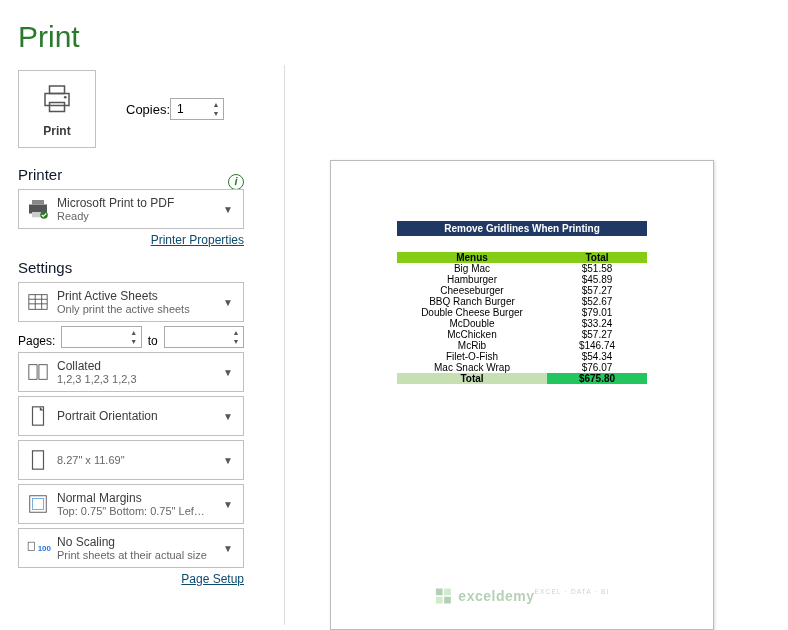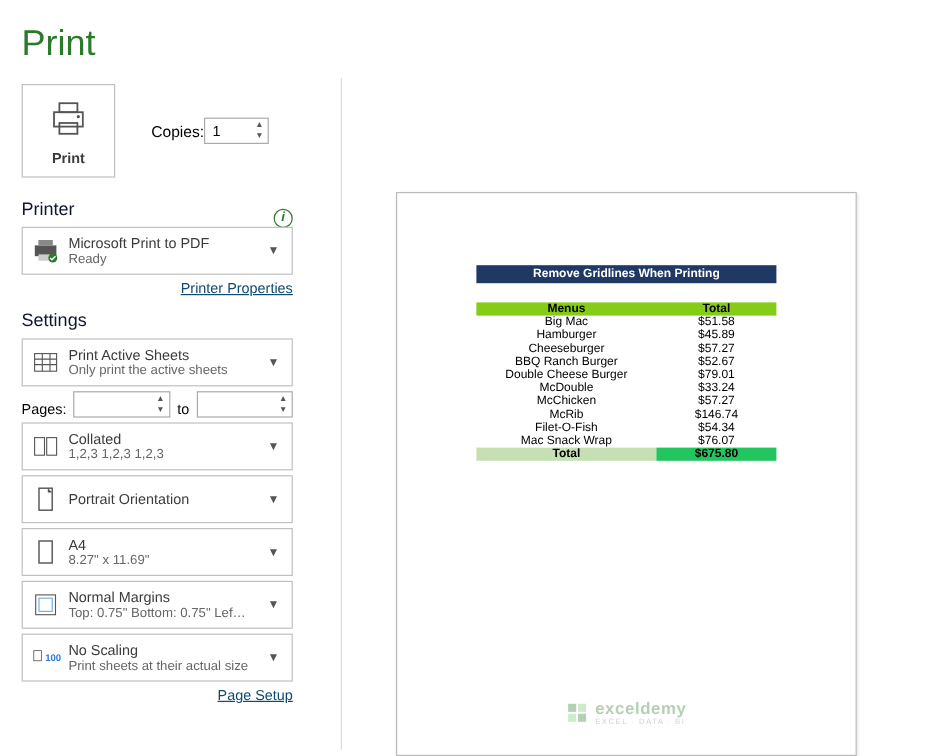--- a/index.html
+++ b/index.html
@@ -49,21 +49,21 @@
 .preview-header div:last-child { width: 40%; text-align: center; }
 .preview-row { display: flex; font-size: 10px; }
 .preview-row div:first-child { width: 60%; text-align: center; }
 .preview-row div:last-child { width: 40%; text-align: center; }
 .preview-total { display: flex; font-size: 10px; font-weight: 600; }
 .preview-total div:first-child { width: 60%; text-align: center; background: #c6e0b4; }
 .preview-total div:last-child { width: 40%; text-align: center; background: #22c55e; }
 
 .watermark { position: absolute; left: 50%; bottom: 24px; transform: translateX(-50%); display: flex; align-items: center; gap: 6px; opacity: 0.35; }
 .watermark svg { width: 18px; height: 18px; }
-.wm-text { display: flex; flex-direction: column; }
+.wm-text { display: flex; flex-direction: row; }
 .wm-text .t1 { font-size: 14px; color: #2b7a2b; font-weight: 600; letter-spacing: 0.5px; }
 .wm-text .t2 { font-size: 6.5px; color: #777; letter-spacing: 1.2px; }
 
 .printer-svg { width: 26px; height: 24px; }
 .collated-svg, .portrait-svg, .paper-svg, .margin-svg, .scale-svg, .sheet-svg { width: 22px; height: 22px; }
 </style>
 </head>
 <body>
 
 <div class="page-title">Print</div>
@@ -179,21 +179,20 @@
     <div class="chev">▼</div>
   </div>
 
   <div class="option-box">
     <div class="icon">
       <svg class="paper-svg" viewBox="0 0 24 24">
           <rect x="6" y="2" width="12" height="20" fill="none" stroke="#555" stroke-width="1.3"></rect>
         </svg>
     </div>
     <div class="text">
-      <span class="line1">A4</span>
       <span class="line2">8.27" x 11.69"</span>
     </div>
     <div class="chev">▼</div>
   </div>
 
   <div class="option-box">
     <div class="icon">
       <svg class="margin-svg" viewBox="0 0 24 24">
           <rect x="3" y="3" width="18" height="18" fill="none" stroke="#555"></rect>
           <rect x="6" y="6" width="12" height="12" fill="none" stroke="#6fa8dc"></rect>

